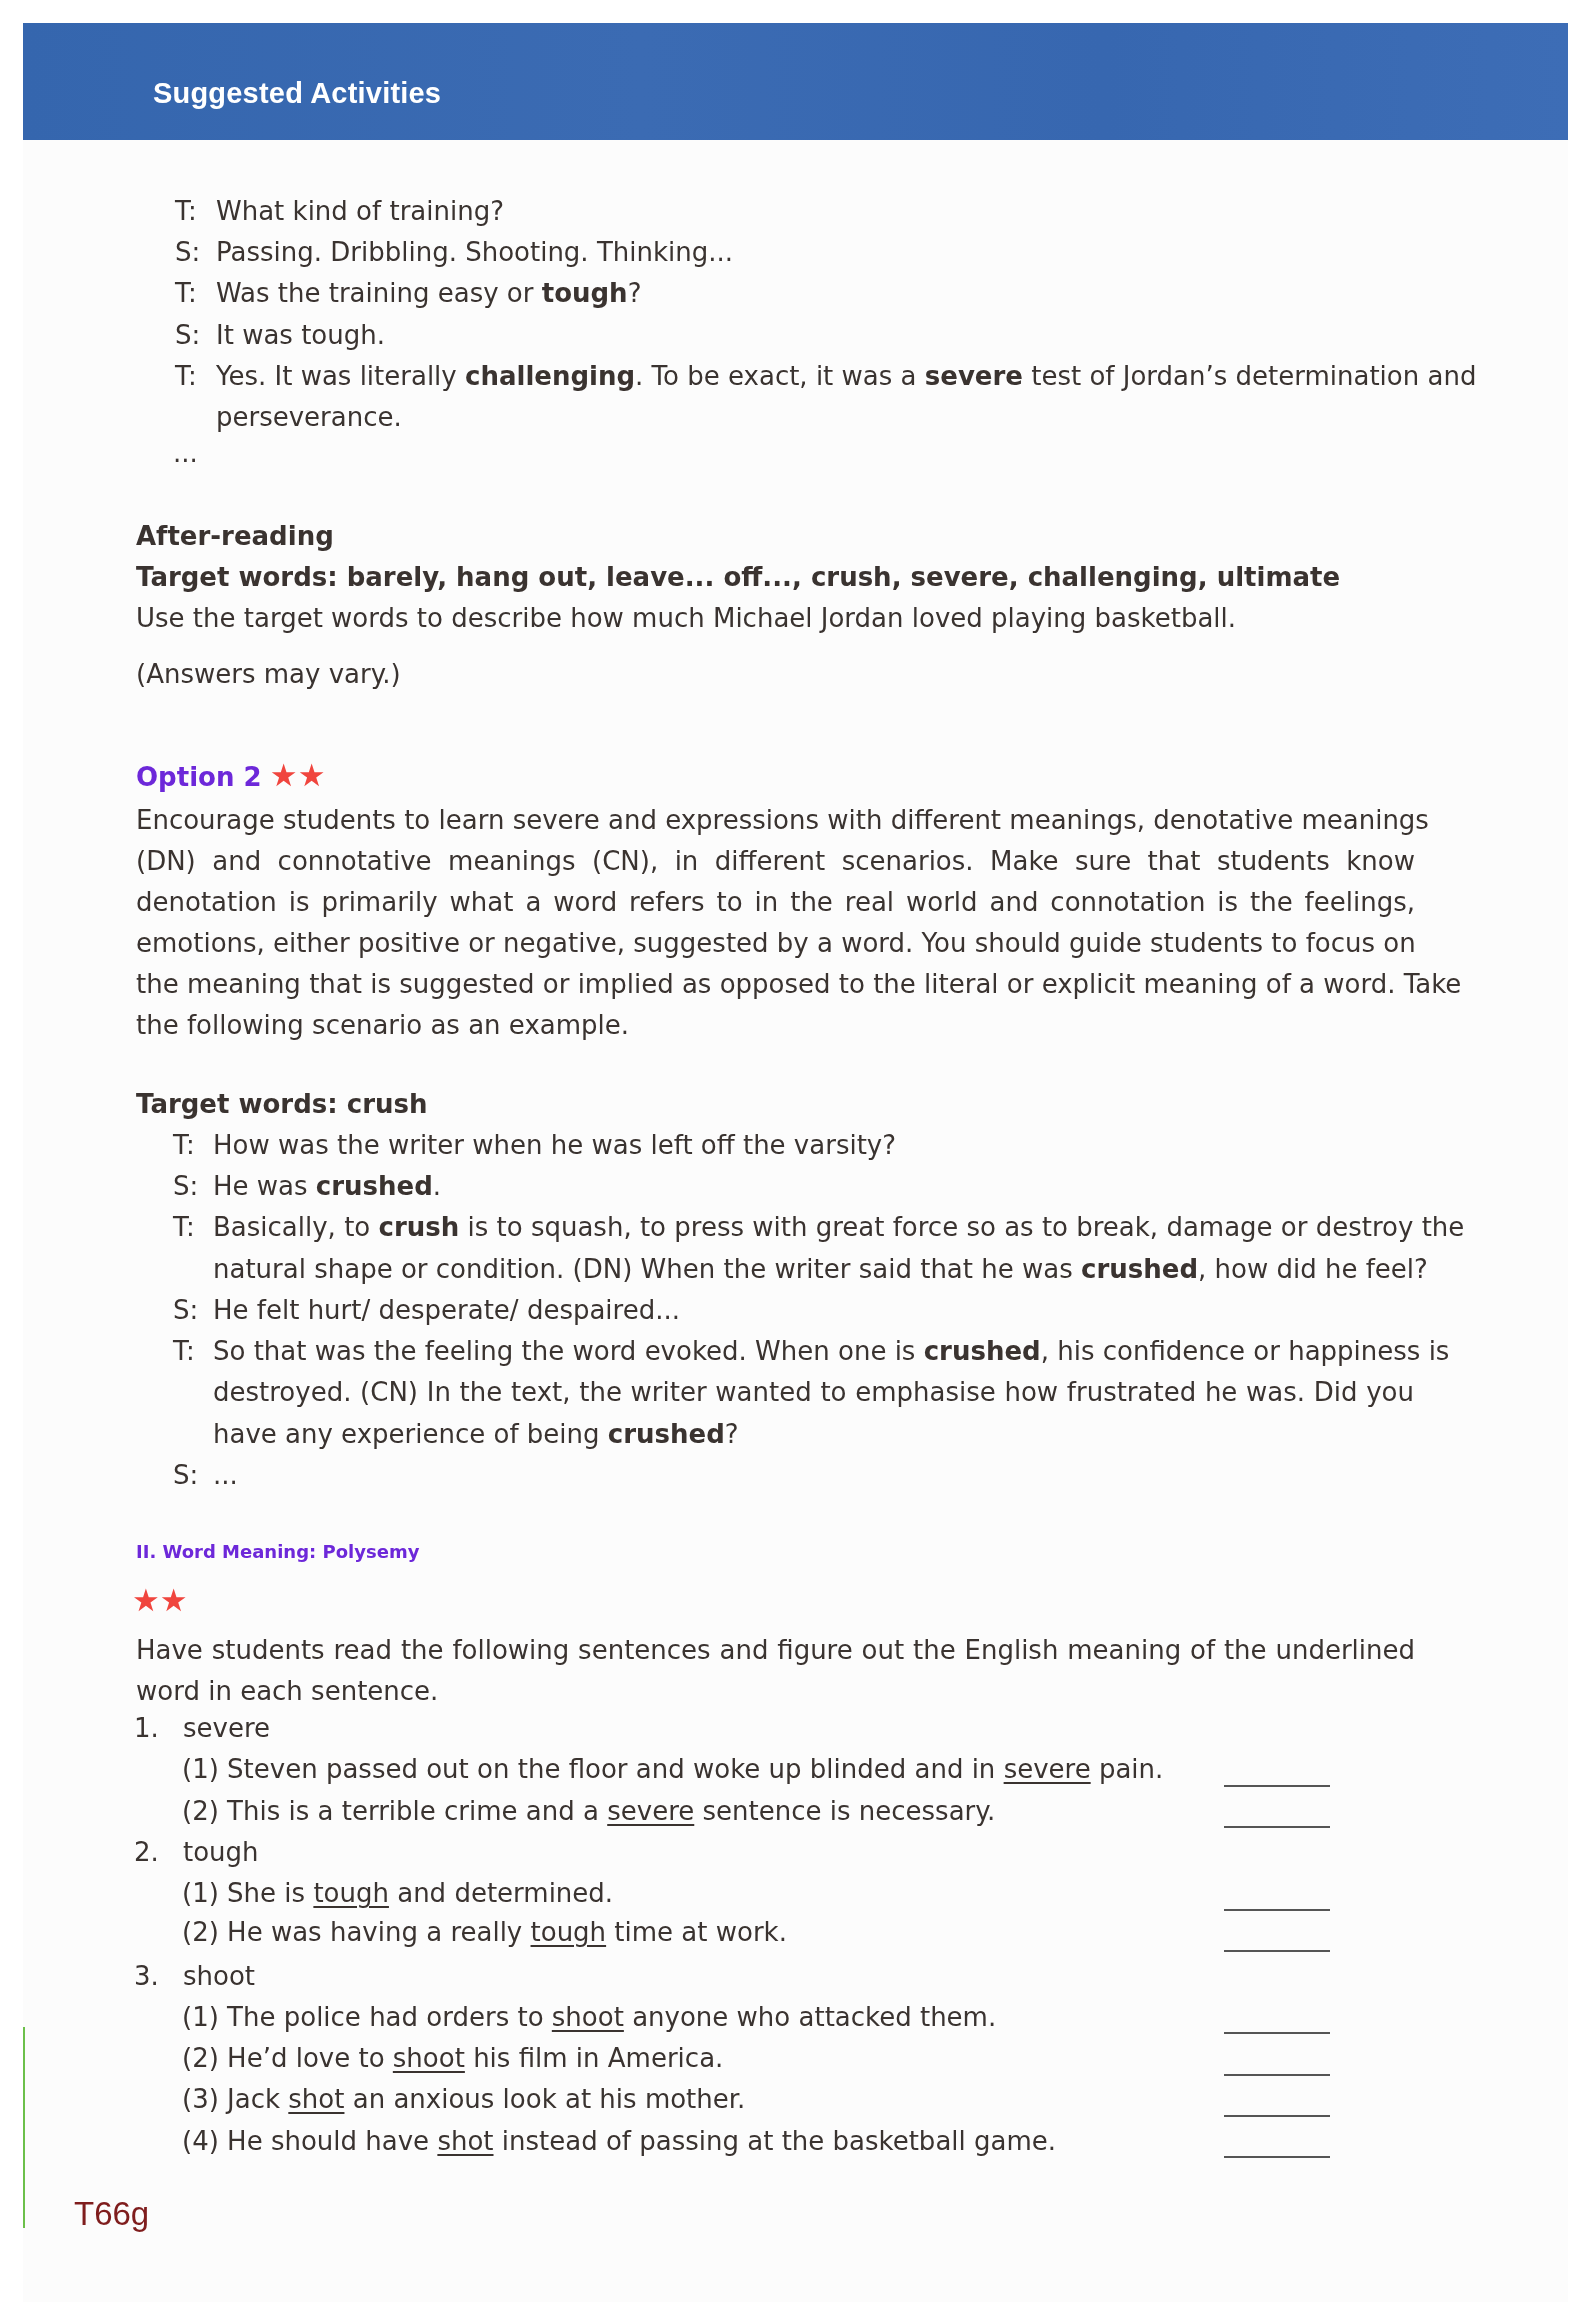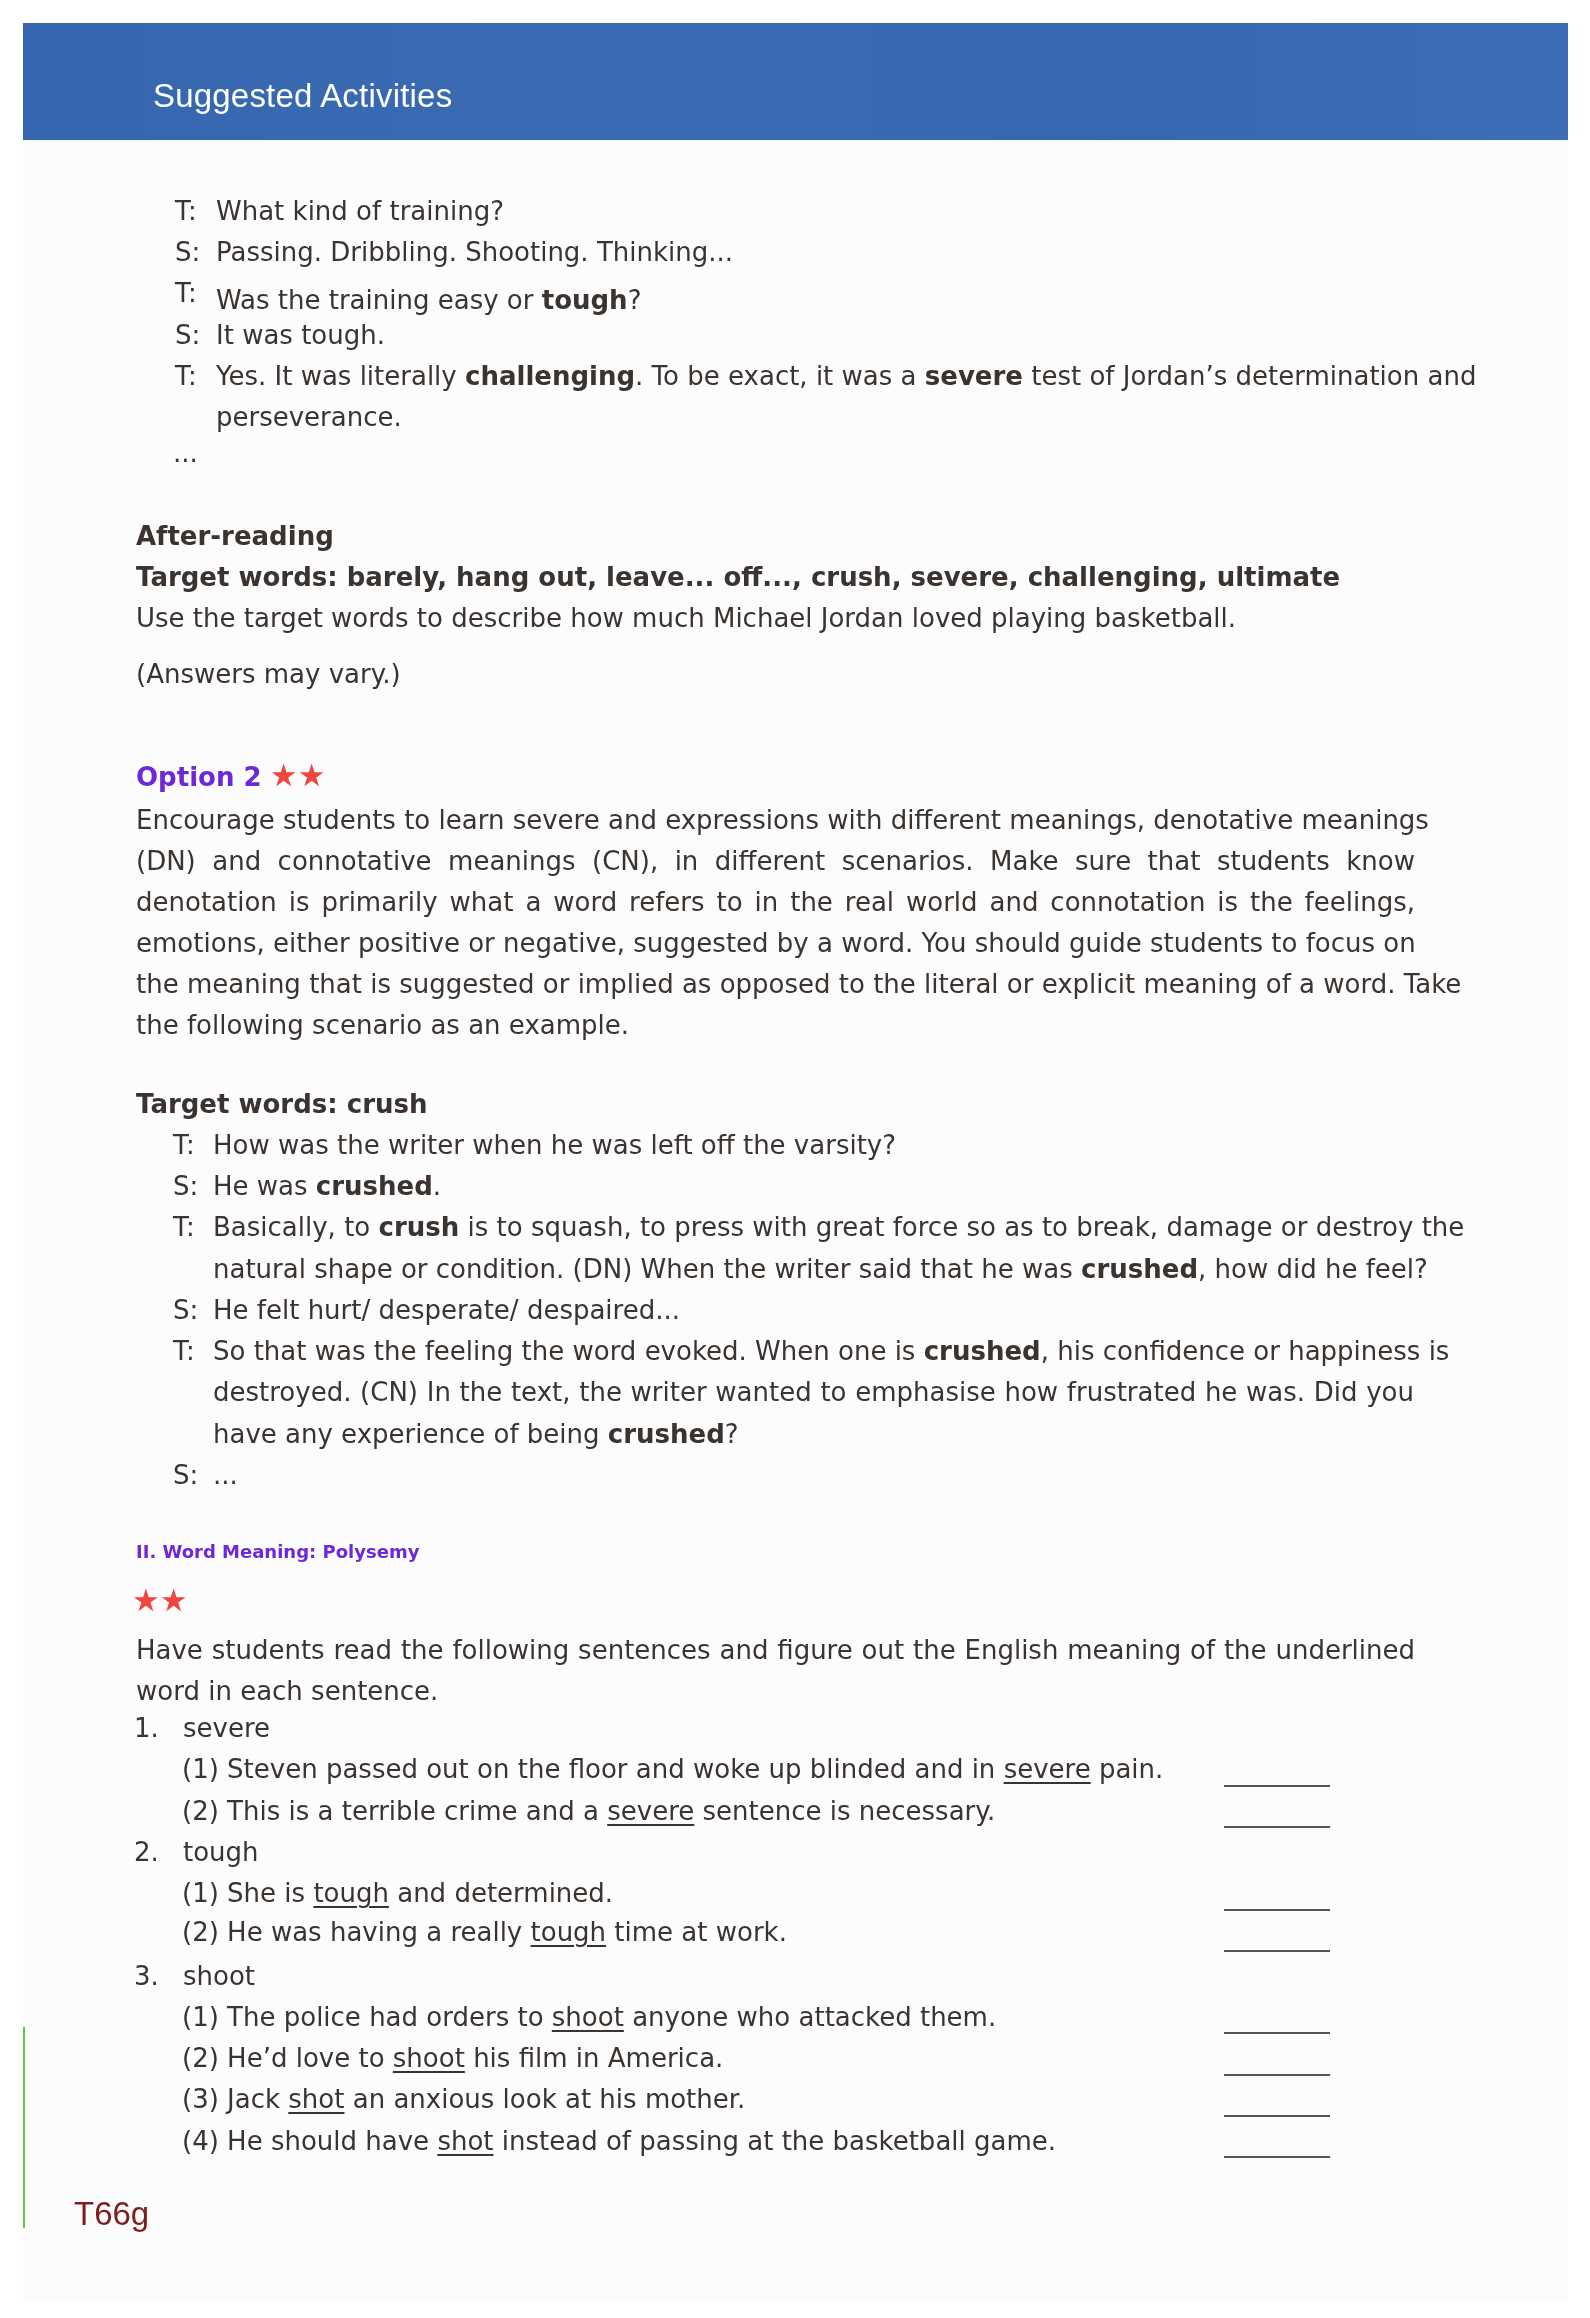--- a/index.html
+++ b/index.html
@@ -2,21 +2,21 @@
 <html style="font-size:13.2px"><head>
 <meta charset="utf-8">
 <style>
   html, body { margin:0; padding:0; }
   body { width:1591px; height:2319px; background:#ffffff; position:relative; overflow:hidden;
          font-family:"DejaVu Sans", sans-serif; color:#3a3330; }
   .page { position:absolute; left:23px; top:23px; width:1545px; height:2279px; background:#fcfcfc; }
   .header { position:absolute; left:23px; top:23px; width:1545px; height:117px;
             background:linear-gradient(90deg,#3566ae 0%,#3b6bb3 40%,#3767b0 70%,#3d6db6 100%); }
   .header-title { position:absolute; left:130px; top:54px; font-family:"Liberation Sans", sans-serif;
-                  font-weight:normal; font-size:33px; color:#ffffff; letter-spacing:0.2px;text-align:center; }
+                  font-weight:bold; font-size:29px; color:#ffffff; letter-spacing:0.2px;text-align:center; }
   .t { position:absolute; font-size:26px; line-height:33px; white-space:nowrap; color:#3a3330; }
   .lbl { position:absolute; font-size:26px; line-height:33px; color:#3a3330; }
   .u { text-decoration:underline; text-underline-offset:4.1px; text-decoration-thickness:1.7px; }
   .h-dark { font-weight:bold; color:#3a3330; }
   .h-navy { font-weight:bold; color:#6d28d9; }
   .star { color:#f0453e; font-size:31px; }
   .justify { position:absolute; left:136px; width:1279px; font-size:26px; line-height:41px;
              text-align:justify; text-align-last:justify; white-space:nowrap; }
   .blank { position:absolute; left:1224px; width:106px; height:0; border-top:2.5px solid #555; }
   .green-line { position:absolute; left:23px; top:2027px; width:1.7px; height:201px; background:#6cc04a; }
@@ -30,21 +30,21 @@
 <div class="header">
   <div class="header-title">Suggested Activities</div>
 </div>
 
 <div id="dlg1">
     <div class="lbl" style="left: 175px; top: 195px;">T:</div>
     <div class="t" style="left: 216px; top: 195px;"><span>What kind of training?</span></div>
     <div class="lbl" style="left: 175px; top: 236px;">S:</div>
     <div class="t" style="left: 216px; top: 236px;"><span>Passing. Dribbling. Shooting. Thinking...</span></div>
     <div class="lbl" style="left: 175px; top: 277px;">T:</div>
-    <div class="t" style="left: 216px; top: 284px;"><span>Was the training easy or </span><span style="font-weight: bold;">tough</span><span>?</span></div>
+    <div class="t" style="left: 216px; top: 277px;"><span>Was the training easy or </span><span style="font-weight: bold;">tough</span><span>?</span></div>
     <div class="lbl" style="left: 175px; top: 319px;">S:</div>
     <div class="t" style="left: 216px; top: 319px;"><span>It was tough.</span></div>
     <div class="lbl" style="left: 175px; top: 360px;">T:</div>
     <div class="t" style="left: 216px; top: 360px;"><span>Yes. It was literally </span><span style="font-weight: bold;">challenging</span><span>. To be exact, it was a </span><span style="font-weight: bold;">severe</span><span> test of Jordan’s determination and</span></div>
     <div class="t" style="left: 216px; top: 401px;"><span>perseverance.</span></div>
   </div>
 <div class="t" style="left:173px;top:437px;">...</div>
 
 <div class="t h-dark" style="left:136px;top:520px;">After-reading</div>
 <div class="t h-dark" style="left:136px;top:561px;">Target words: barely, hang out, leave... off..., crush, severe, challenging, ultimate</div>

